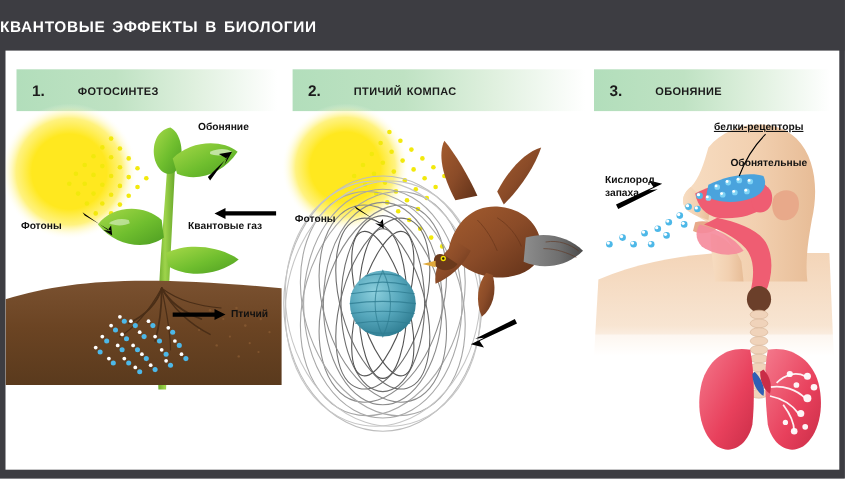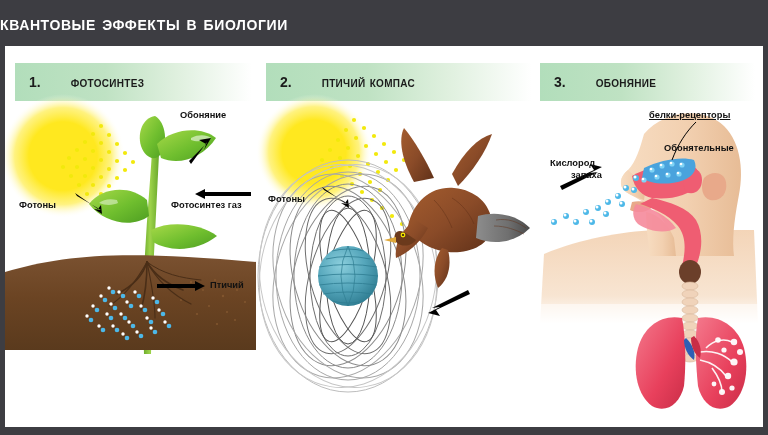--- a/index.html
+++ b/index.html
@@ -237,21 +237,21 @@
           <g fill="#000000">
             <path d="M186 60 L202 38 L199 46 L206 34 L194 36 L201 40 L184 57 Z"></path>
             <path d="M72 92 L96 106 L89 105 L97 110 L96 101 L93 105 L70 89 Z"></path>
             <path d="M246 88 L200 88 L200 85 L190 90 L200 95 L200 92 L246 92 Z"></path>
             <path d="M152 180 L190 180 L190 177 L200 182 L190 187 L190 184 L152 184 Z"></path>
           </g>
         </svg>
 
         <div class="lbl" style="left:175px;top:6px;">Обоняние</div>
         <div class="lbl" style="left:14px;top:96px;">Фотоны</div>
-        <div class="lbl" style="left:166px;top:96px;">Фотосинтез газ</div>
+        <div class="lbl" style="left:166px;top:96px;">Квантовые газ</div>
         <div class="lbl" style="left:205px;top:176px;">Птичий</div>
       </div>
     </div>
 
     <div class="panel" id="panel2">
       <div class="phead">
         <span class="num">2.</span>
         <span class="ptitle">Птичий компас</span>
       </div>
 
@@ -525,18 +525,18 @@
 
           <g>
             <path d="M136 56 C142 40 150 28 160 18" stroke="#000000" stroke-width="1" fill="none"></path>
             <path d="M26 86 L62 68 L54 69 L66 63 L54 60 L58 66 L24 82 Z" fill="#000000"></path>
           </g>
         </svg>
 
         <div class="lbl" style="left:128px;top:-6px;margin-top:45px;">Обонятельные</div>
         <div class="lbl" style="left:113px;top:6px;text-decoration:underline;">белки-рецепторы</div>
         <div class="lbl" style="left:14px;top:54px;">Кислород</div>
-        <div class="lbl" style="left:14px;top:66px;margin-left:21px;">запаха</div>
+        <div class="lbl" style="left:14px;top:66px;">запаха</div>
       </div>
     </div>
 
   </div>
 </div>
 
 </body></html>

